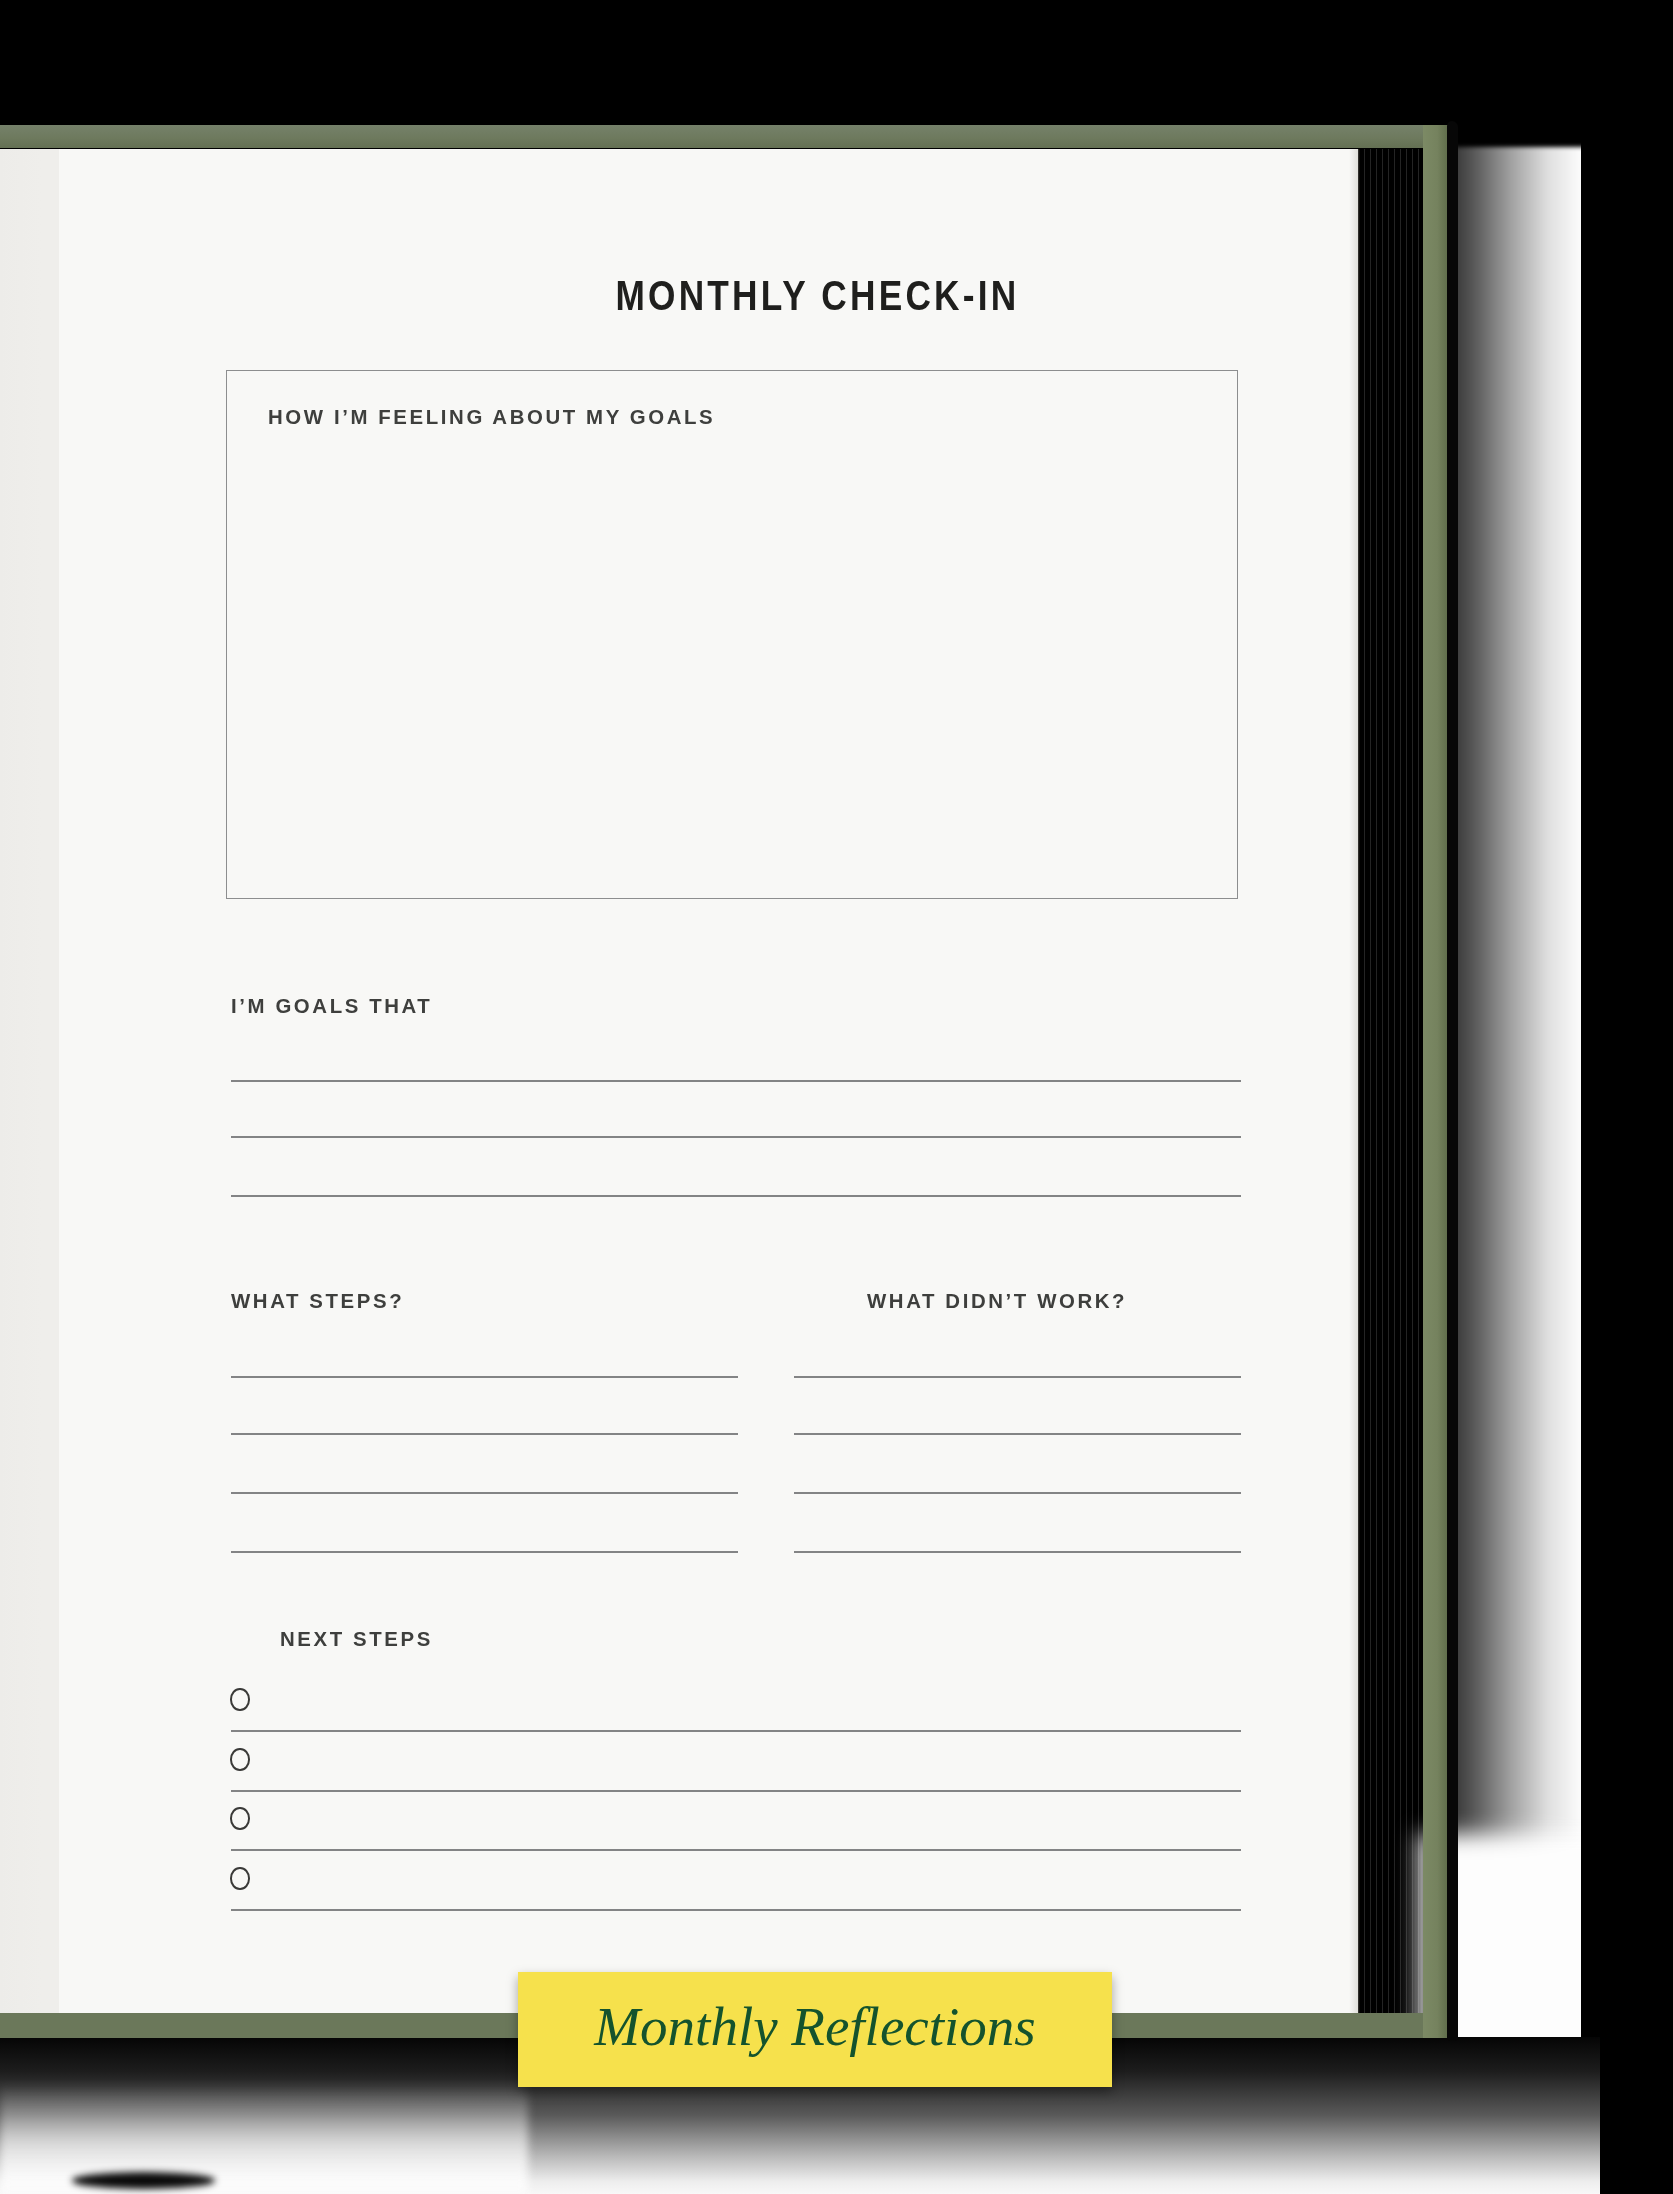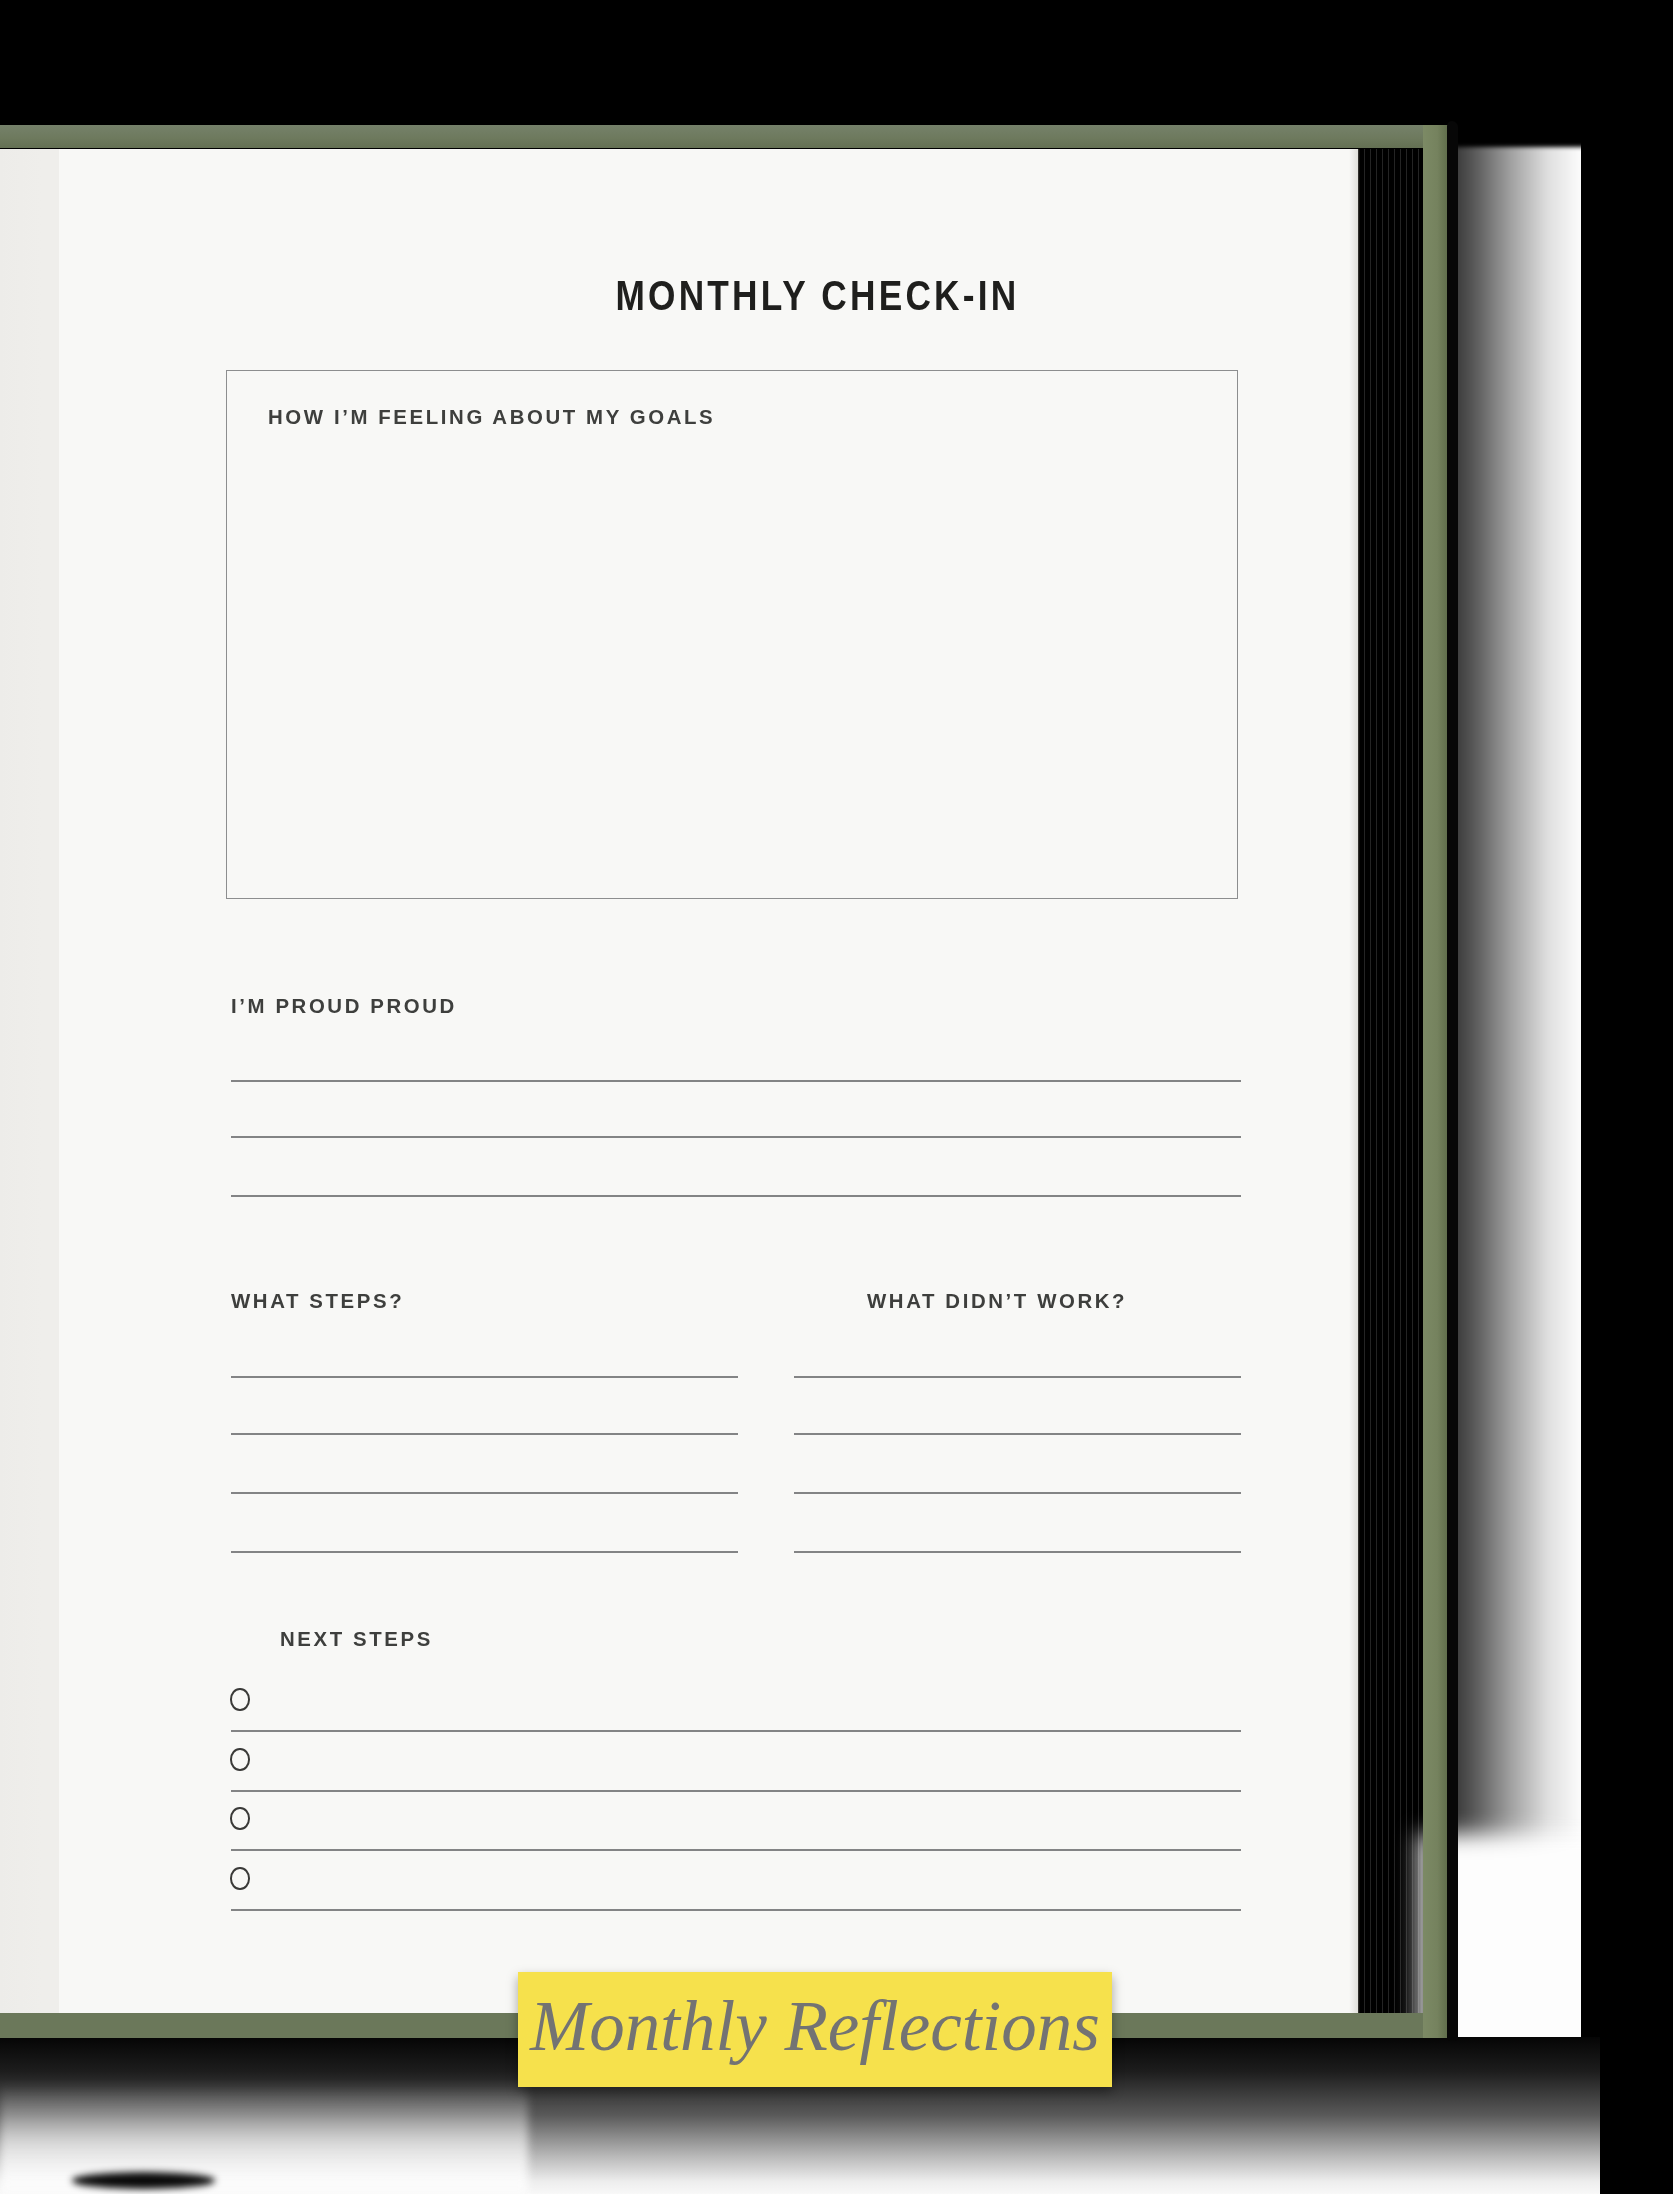--- a/index.html
+++ b/index.html
@@ -48,21 +48,21 @@
   .feelings-box{position:absolute;left:226px;top:370px;width:1010px;height:527px;border:1.5px solid #8d8e8f;background:transparent;}
   .feelings-box .label{left:41px;top:22.6px;position:absolute;margin-top:12px;}
 
   .rule{position:absolute;height:2.3px;background:#6f7071;opacity:.85;}
 
   .next-circle{position:absolute;width:19.6px;height:22.6px;border:2.3px solid #3a3a38;border-radius:50%;background:transparent;box-sizing:border-box;}
 
   
   .footer-tab{position:absolute;left:518px;top:1972px;width:594px;height:115px;background:#f6e14c;z-index:40;
     display:flex;align-items:center;justify-content:center;box-shadow:0 4.5px 10.6px rgba(0,0,0,.35);}
-  .footer-tab span{font-family:"Liberation Serif",serif;font-style:italic;font-weight:500;font-size:71px;color:#737373;
+  .footer-tab span{font-family:"Liberation Serif",serif;font-style:italic;font-weight:500;font-size:55px;color:#14532d;
     white-space:nowrap;transform:translateY(-3px);}
 </style>
 </head>
 <body>
 
 <div class="scene">
 
   <div class="backdrop-white"></div>
   <div class="backdrop-corner"></div>
   <div class="bg-top-black"></div>
@@ -79,21 +79,21 @@
   <div class="cover-bottom"></div>
   <div class="cover-right"></div>
   <div class="book-dark-edge"></div>
 
   <div class="page-title"><span>MONTHLY CHECK-IN</span></div>
 
   <div class="feelings-box">
     <div class="label">HOW I’M FEELING ABOUT MY GOALS</div>
   </div>
 
-  <div class="label" style="left:231px;top:995px;">I’M PROUD PROUD</div>
+  <div class="label" style="left:231px;top:995px;">I’M GOALS THAT</div>
   <div class="rule" style="left:231px;top:1080px;width:1010px;"></div>
   <div class="rule" style="left:231px;top:1136px;width:1010px;"></div>
   <div class="rule" style="left:231px;top:1195px;width:1010px;"></div>
 
   <div class="label" style="left:231px;top:1290px;">WHAT STEPS?</div>
   <div class="label" style="left:832px;top:1290px;margin-left:35px;">WHAT DIDN’T WORK?</div>
 
   <div class="rule" style="left:231px;top:1376px;width:507px;"></div>
   <div class="rule" style="left:231px;top:1433px;width:507px;"></div>
   <div class="rule" style="left:231px;top:1492px;width:507px;"></div>

